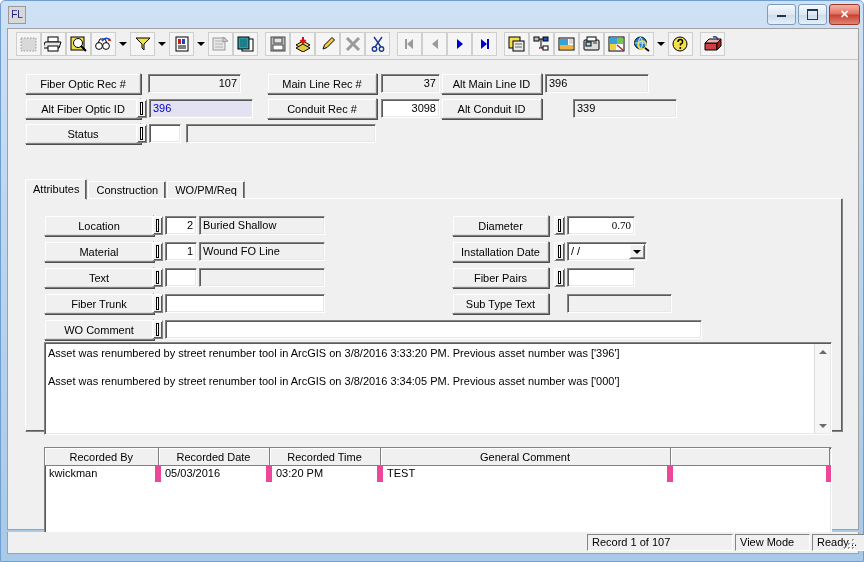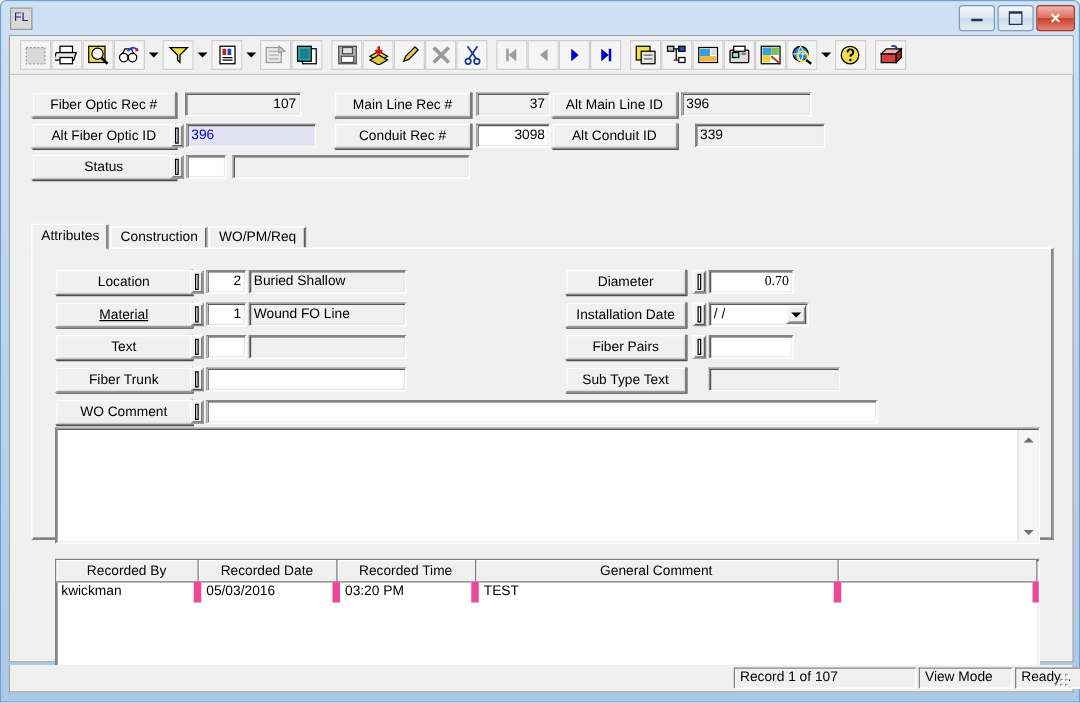--- a/index.html
+++ b/index.html
@@ -603,42 +603,42 @@
       <div class="lblbtn" style="left:259px; top:44px; width:110px;">Main Line Rec #</div>
       <div class="txt ro right" style="left:373px; top:45px; width:59px;">37</div>
 
       <div class="lblbtn" style="left:259px; top:69px; width:110px;">Conduit Rec #</div>
       <div class="txt right" style="left:373px; top:70px; width:59px;padding-left:16px;">3098</div>
 
       <div class="lblbtn" style="left:433px; top:44px; width:101px;">Alt Main Line ID</div>
       <div class="txt ro" style="left:537px; top:45px; width:104px;">396</div>
 
       <div class="lblbtn" style="left:433px; top:69px; width:101px;">Alt Conduit ID</div>
-      <div class="txt ro" style="left:548px; top:70px; width:104px;">339</div>
+      <div class="txt ro" style="left:565px; top:70px; width:104px;">339</div>
     </div>
 
     <div id="tabpanel">
       <div class="tabstrip">
         <div class="tab active">Attributes</div>
         <div class="tab">Construction</div>
         <div class="tab">WO/PM/Req</div>
       </div>
       <div id="tabbody"></div>
     </div>
 
     <div>
 
       <div class="lblbtn" style="left:36px; top:186px; width:110px;">Location</div>
       <div class="vbar" style="left:144px; top:187px;">
           <i></i>
         </div>
       <div class="txt right" style="left:157px; top:187px; width:32px;">2</div>
       <div class="txt ro" style="left:191px; top:187px; width:126px;">Buried Shallow</div>
 
-      <div class="lblbtn" style="left:36px; top:212px; width:110px;text-decoration:underline;">Material</div>
+      <div class="lblbtn" style="left:36px; top:212px; width:110px;">Material</div>
       <div class="vbar" style="left:144px; top:213px;">
           <i></i>
         </div>
       <div class="txt right" style="left:157px; top:213px; width:32px;">1</div>
       <div class="txt ro" style="left:191px; top:213px; width:126px;">Wound FO Line</div>
 
       <div class="lblbtn" style="left:36px; top:238px; width:110px;">Text</div>
       <div class="vbar" style="left:144px; top:239px;">
           <i></i>
         </div>
@@ -678,20 +678,24 @@
       <div class="vbar" style="left:546px; top:239px;">
           <i></i>
         </div>
       <div class="txt" style="left:559px; top:239px; width:68px;"></div>
 
       <div class="lblbtn" style="left:444px; top:264px; width:97px;">Sub Type Text</div>
       <div class="txt ro" style="left:559px; top:265px; width:105px;"></div>
     </div>
 
     <div id="memo">
+      <div class="lines">
+        <p>Asset was renumbered by street renumber tool in ArcGIS on 3/8/2016 3:33:20 PM.  Previous asset number was ['396']</p>
+        <p>Asset was renumbered by street renumber tool in ArcGIS on 3/8/2016 3:34:05 PM.  Previous asset number was ['000']</p>
+      </div>
       <div class="vscroll">
         <div class="sbtn up">
             <span class="up-a"></span>
           </div>
         <div class="sbtn down">
             <span class="dn-a"></span>
           </div>
       </div>
     </div>
 

